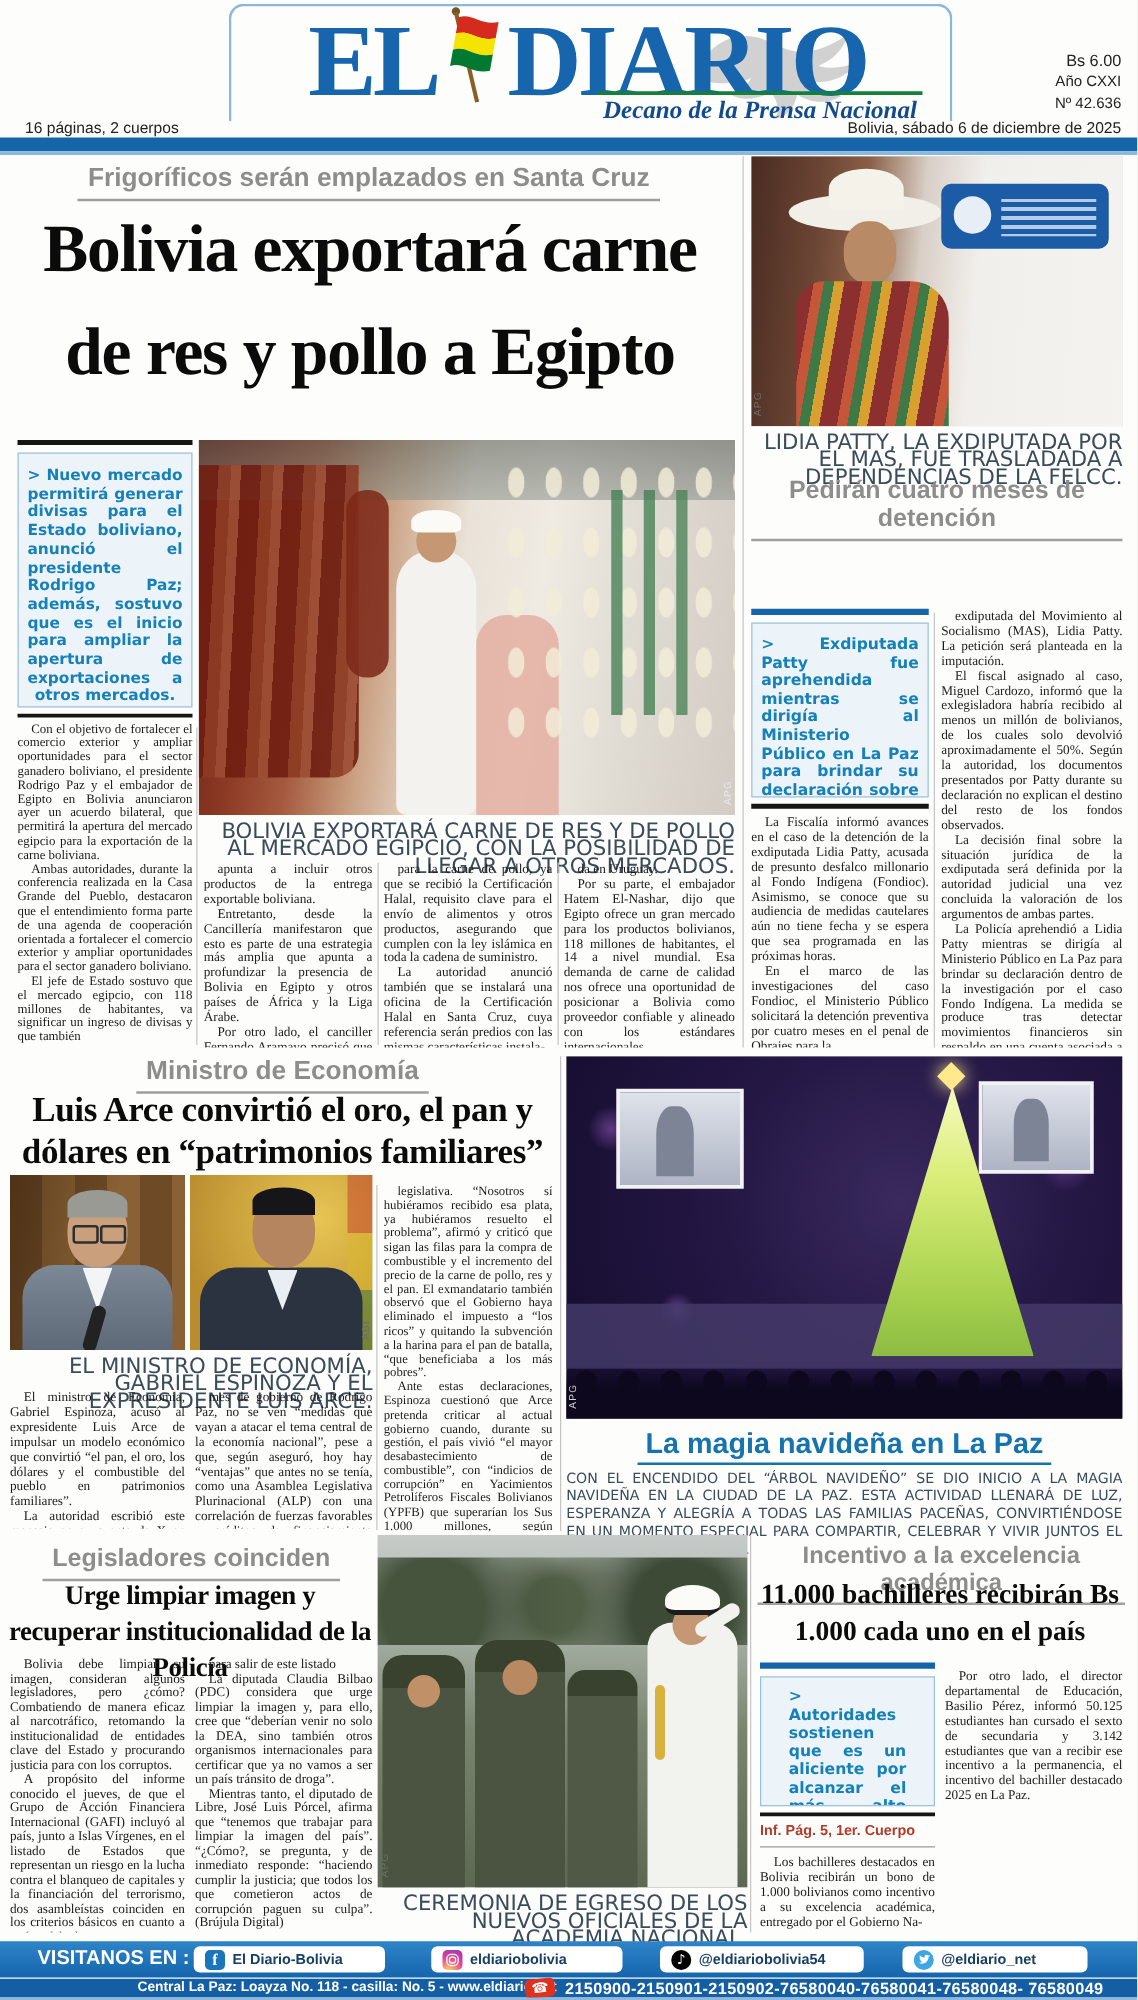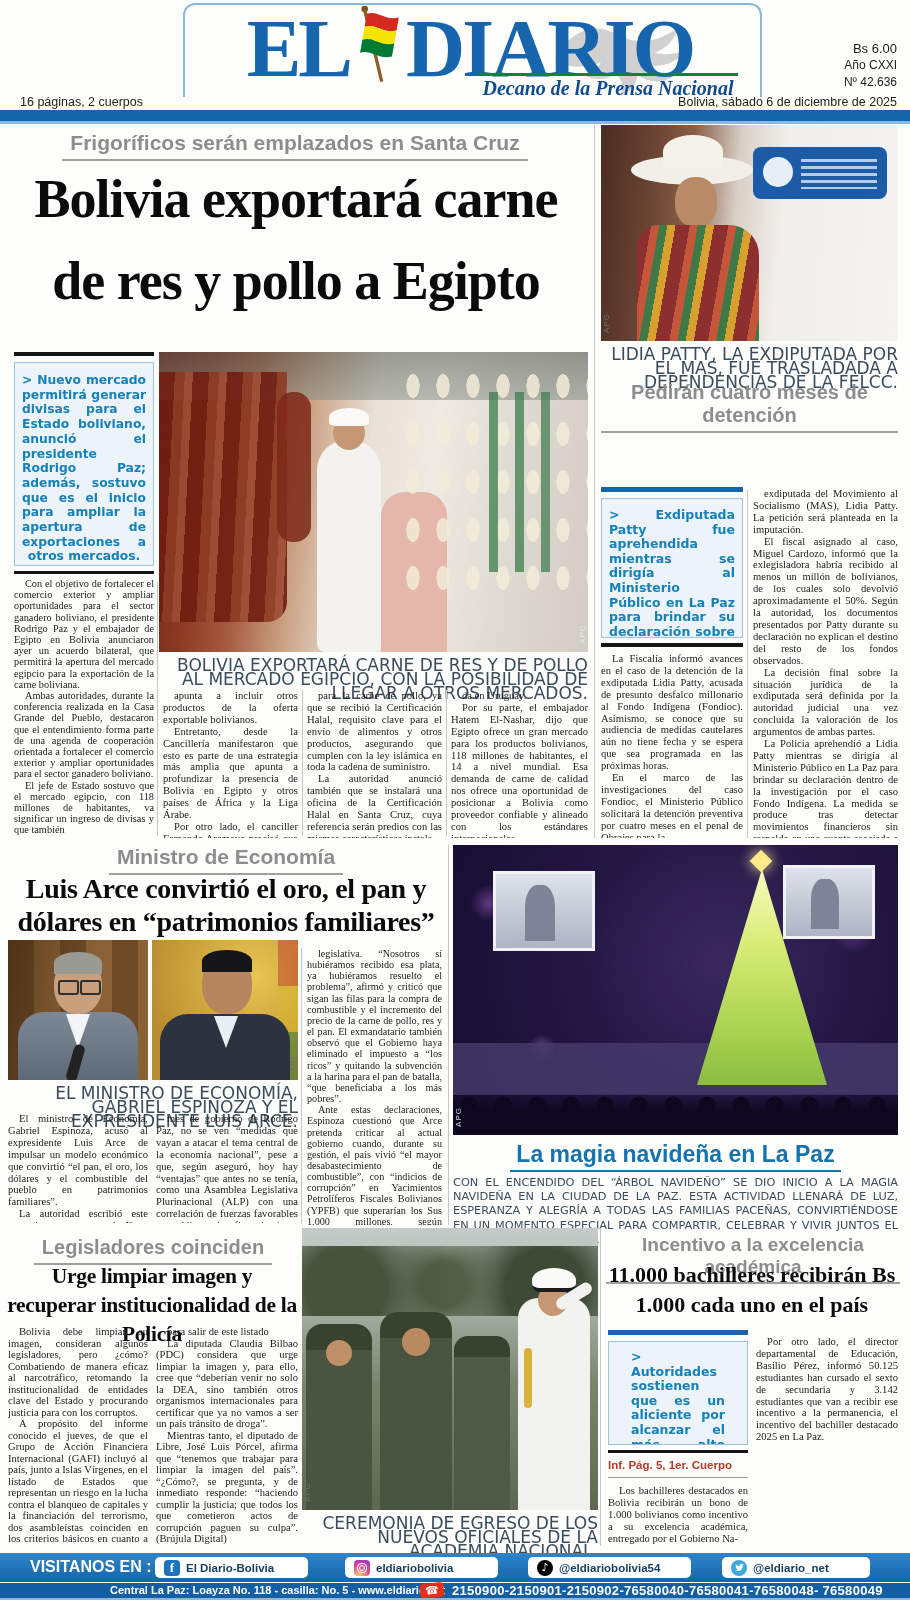--- a/index.html
+++ b/index.html
@@ -121,21 +121,21 @@
   </div>
   <div class="abs cap" style="left:159px;top:658px;width:429px;">BOLIVIA EXPORTARÁ CARNE DE RES Y DE POLLO AL MERCADO EGIPCIO, CON LA POSIBILIDAD DE LLEGAR A OTROS MERCADOS.</div>
 
   <div class="abs body" style="left:14px;top:578px;width:140px;height:258px;font-size:10.3px;line-height:11.2px;">
     <p>Con el objetivo de fortalecer el comercio exterior y ampliar oportunidades para el sector ganadero boliviano, el presidente Rodrigo Paz y el embajador de Egipto en Bolivia anunciaron ayer un acuerdo bilateral, que permitirá la apertura del mercado egipcio para la exportación de la carne boliviana.</p>
     <p>Ambas autoridades, durante la conferencia realizada en la Casa Grande del Pueblo, destacaron que el entendimiento forma parte de una agenda de cooperación orientada a fortalecer el comercio exterior y ampliar oportunidades para el sector ganadero boliviano.</p>
     <p>El jefe de Estado sostuvo que el mercado egipcio, con 118 millones de habitantes, va significar un ingreso de divisas y que también</p>
   </div>
   <div class="abs vr" style="left:157px;top:582px;height:254px;"></div>
   <div class="abs body" style="left:163px;top:690px;width:135px;height:148px;">
-    <p>apunta a incluir otros productos de la oferta exportable bolivianos.</p>
+    <p>apunta a incluir otros productos de la entrega exportable boliviana.</p>
     <p>Entretanto, desde la Cancillería manifestaron que esto es parte de una estrategia más amplia que apunta a profundizar la presencia de Bolivia en Egipto y otros países de África y la Liga Árabe.</p>
     <p>Por otro lado, el canciller Fernando Aramayo precisó que la apertura de este mercado se da tanto para la carne bovina como</p>
   </div>
   <div class="abs vr" style="left:302px;top:690px;height:146px;"></div>
   <div class="abs body" style="left:307px;top:690px;width:135px;height:148px;">
     <p>para la carne de pollo, ya que se recibió la Certificación Halal, requisito clave para el envío de alimentos y otros productos, asegurando que cumplen con la ley islámica en toda la cadena de suministro.</p>
     <p>La autoridad anunció también que se instalará una oficina de la Certificación Halal en Santa Cruz, cuya referencia serán predios con las mismas características instala-</p>
   </div>
   <div class="abs vr" style="left:446px;top:690px;height:146px;"></div>
   <div class="abs body" style="left:451px;top:690px;width:137px;height:148px;">

